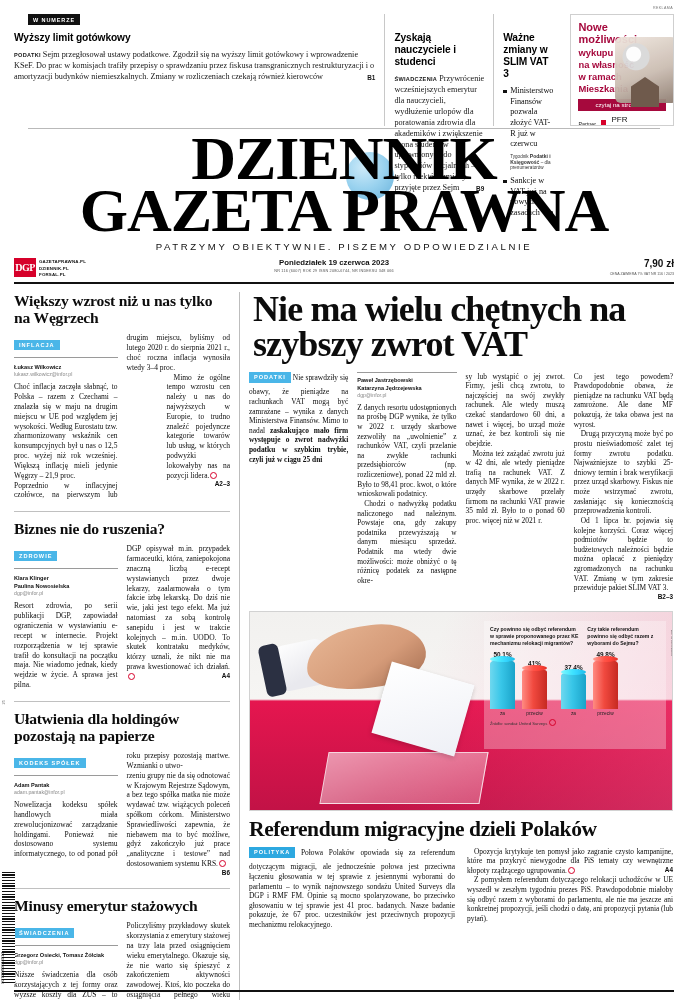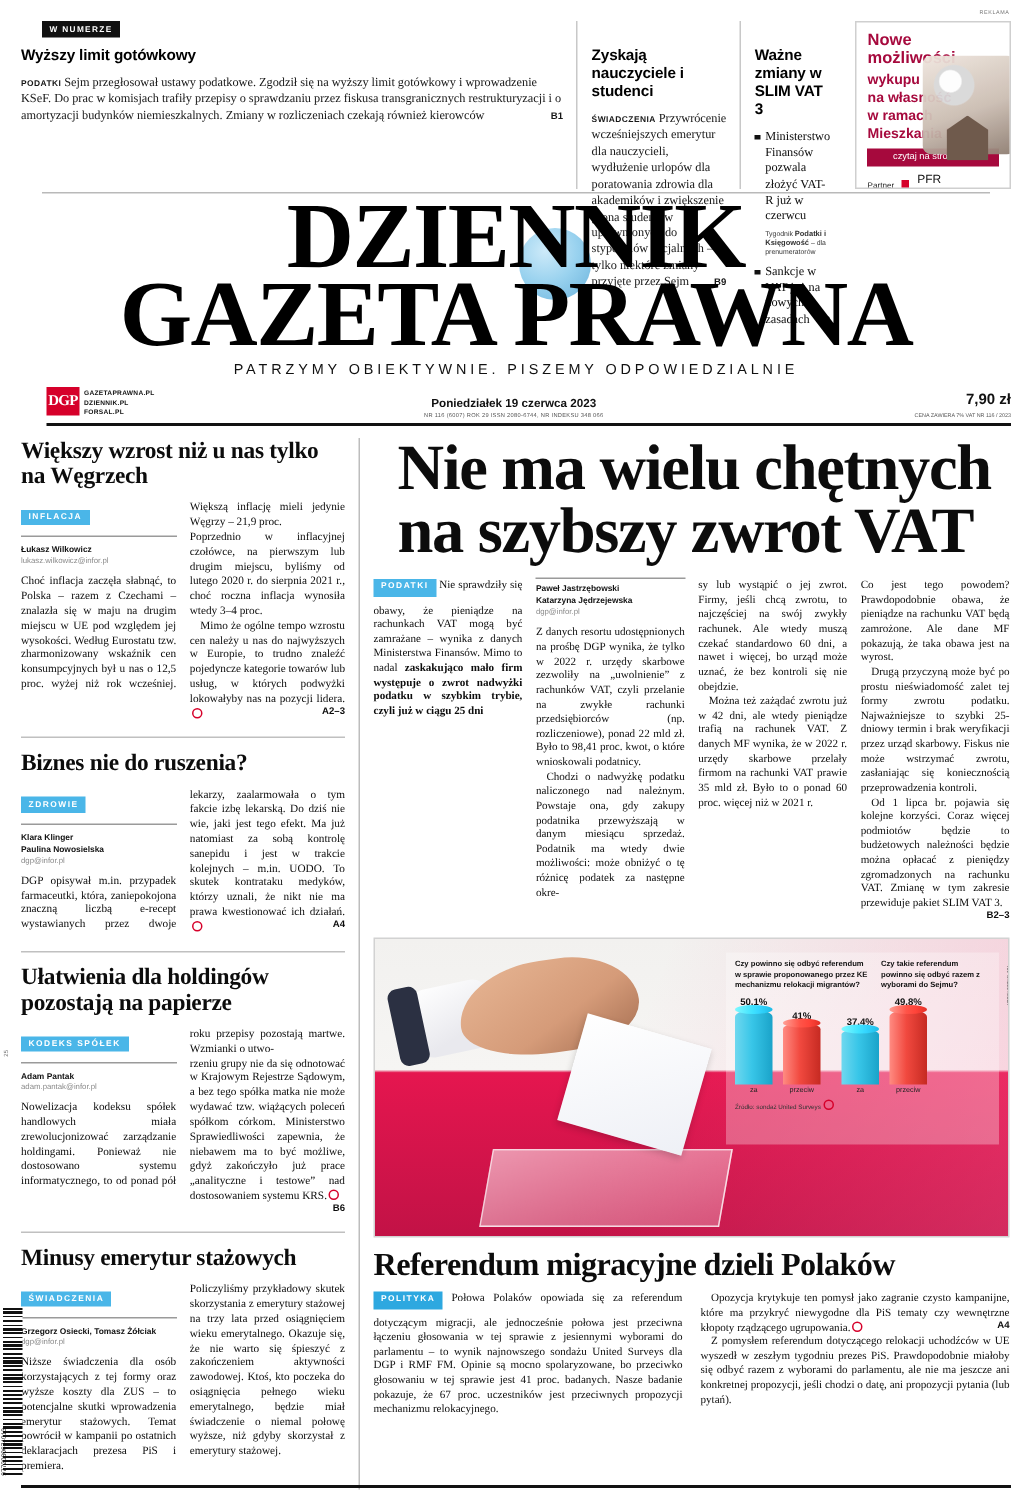--- a/index.html
+++ b/index.html
@@ -161,26 +161,25 @@
     z-index: -1;
   }
   .tagline {
     font-family: Liberation Sans, sans-serif;
     font-size: 9.6px; letter-spacing: 2.6px;
     margin-top: 5px; color: #111;
   }
 
   
   .datebar {
-    display: flex; align-items: flex-end;
+    display: flex; align-items: flex-start;
     margin-top: 6px;
     border-bottom: 2.5px solid #111;
     padding-bottom: 3px;
     position: relative;
-    margin-left: 17px;
   }
   .dgp-logo {
     display: flex; align-items: stretch; gap: 3px;
   }
   .dgp-mark {
     width: 22px; height: 19px; background: #d6002a; color: #fff;
     font-family: "Liberation Serif", serif; font-weight: bold;
     font-size: 10px; display: flex; align-items: center; justify-content: center;
     letter-spacing: -.5px;
   }
@@ -234,38 +233,38 @@
   }
   .byline-mail {
     font-family: "Liberation Sans", sans-serif;
     font-size: 5.2px; color: #8a8a8a; margin-bottom: 5px;
   }
   .twocol { column-count: 2; column-gap: 9px; }
   .twocol p, .onecol p {
     font-size: 7.5px; line-height: 1.31; margin: 0 0 0 0;
     text-align: justify; hyphens: auto; text-indent: 0;
   }
-  .twocol p + p { text-indent: 7px; }
+  .twocol p + p { text-indent: 7px; margin-left: 40px; }
   .art-block { margin-bottom: 11px; }
   .endmark {
     display: inline-block; width: 7px; height: 7px; border-radius: 50%;
     border: 1.2px solid #d6002a; vertical-align: -1px; margin: 0 1px;
   }
   .pgtag {
     font-family: "Liberation Sans", sans-serif;
     font-size: 6.4px; font-weight: bold; float: right;
   }
 
   .sep-rule { height: 1px; background: #c0c0c0; margin: 9px 0 8px 0; }
 
   
   .main-head {
     font-family: "Liberation Serif", serif;
-    font-weight: bold; font-size: 43px; line-height: .98;
-    margin: 0 0 9px 16px; letter-spacing: -.9px;
+    font-weight: bold; font-size: 36px; line-height: .98;
+    margin: 0 0 9px 4px; letter-spacing: -.9px;
   }
   .main-grid { display: flex; gap: 9px; }
   .mg-col { width: 103px; }
   .lede {
     font-size: 10px; line-height: 1.26; margin: 0;
   }
   .lede b { font-weight: bold; }
   .mg-col p, .mg-col2 p {
     font-size: 7.4px; line-height: 1.3; margin: 0;
     text-align: justify; hyphens: auto;
@@ -492,20 +491,21 @@
 
       <div class="art-block">
         <h2 class="lead-head">Biznes nie do ruszenia?</h2>
         <div class="twocol">
           <div>
             <span class="tag">ZDROWIE</span>
             <div class="rule-thin"></div>
             <div class="byline" style="white-space: pre-line;">Klara Klinger
 Paulina Nowosielska</div>
             <div class="byline-mail">dgp@infor.pl</div>
+            <p>Resort zdrowia, po serii publikacji DGP, zapowiadał ograniczenia w wystawianiu e-recept w internecie. Projekt rozporządzenia w tej sprawie trafił do konsultacji na początku maja. Nie wiadomo jednak, kiedy wejdzie w życie. A sprawa jest pilna.</p>
           </div>
           <div>
             <p><span>DGP opisywał m.in. przypadek farmaceutki, która, zaniepokojona znaczną liczbą e-recept wystawianych przez dwoje lekarzy, zaalarmowała o tym fakcie izbę lekarską. Do dziś nie wie, jaki jest tego efekt. Ma już natomiast za sobą kontrolę sanepidu i jest w trakcie kolejnych – m.in. UODO. To skutek kontrataku medyków, którzy uznali, że nikt nie ma prawa kwestionować ich działań.</span><span class="endmark"></span><span class="pgtag">A4</span></p>
           </div>
         </div>
       </div>
 
       <div class="sep-rule"></div>
 
       <div class="art-block">

